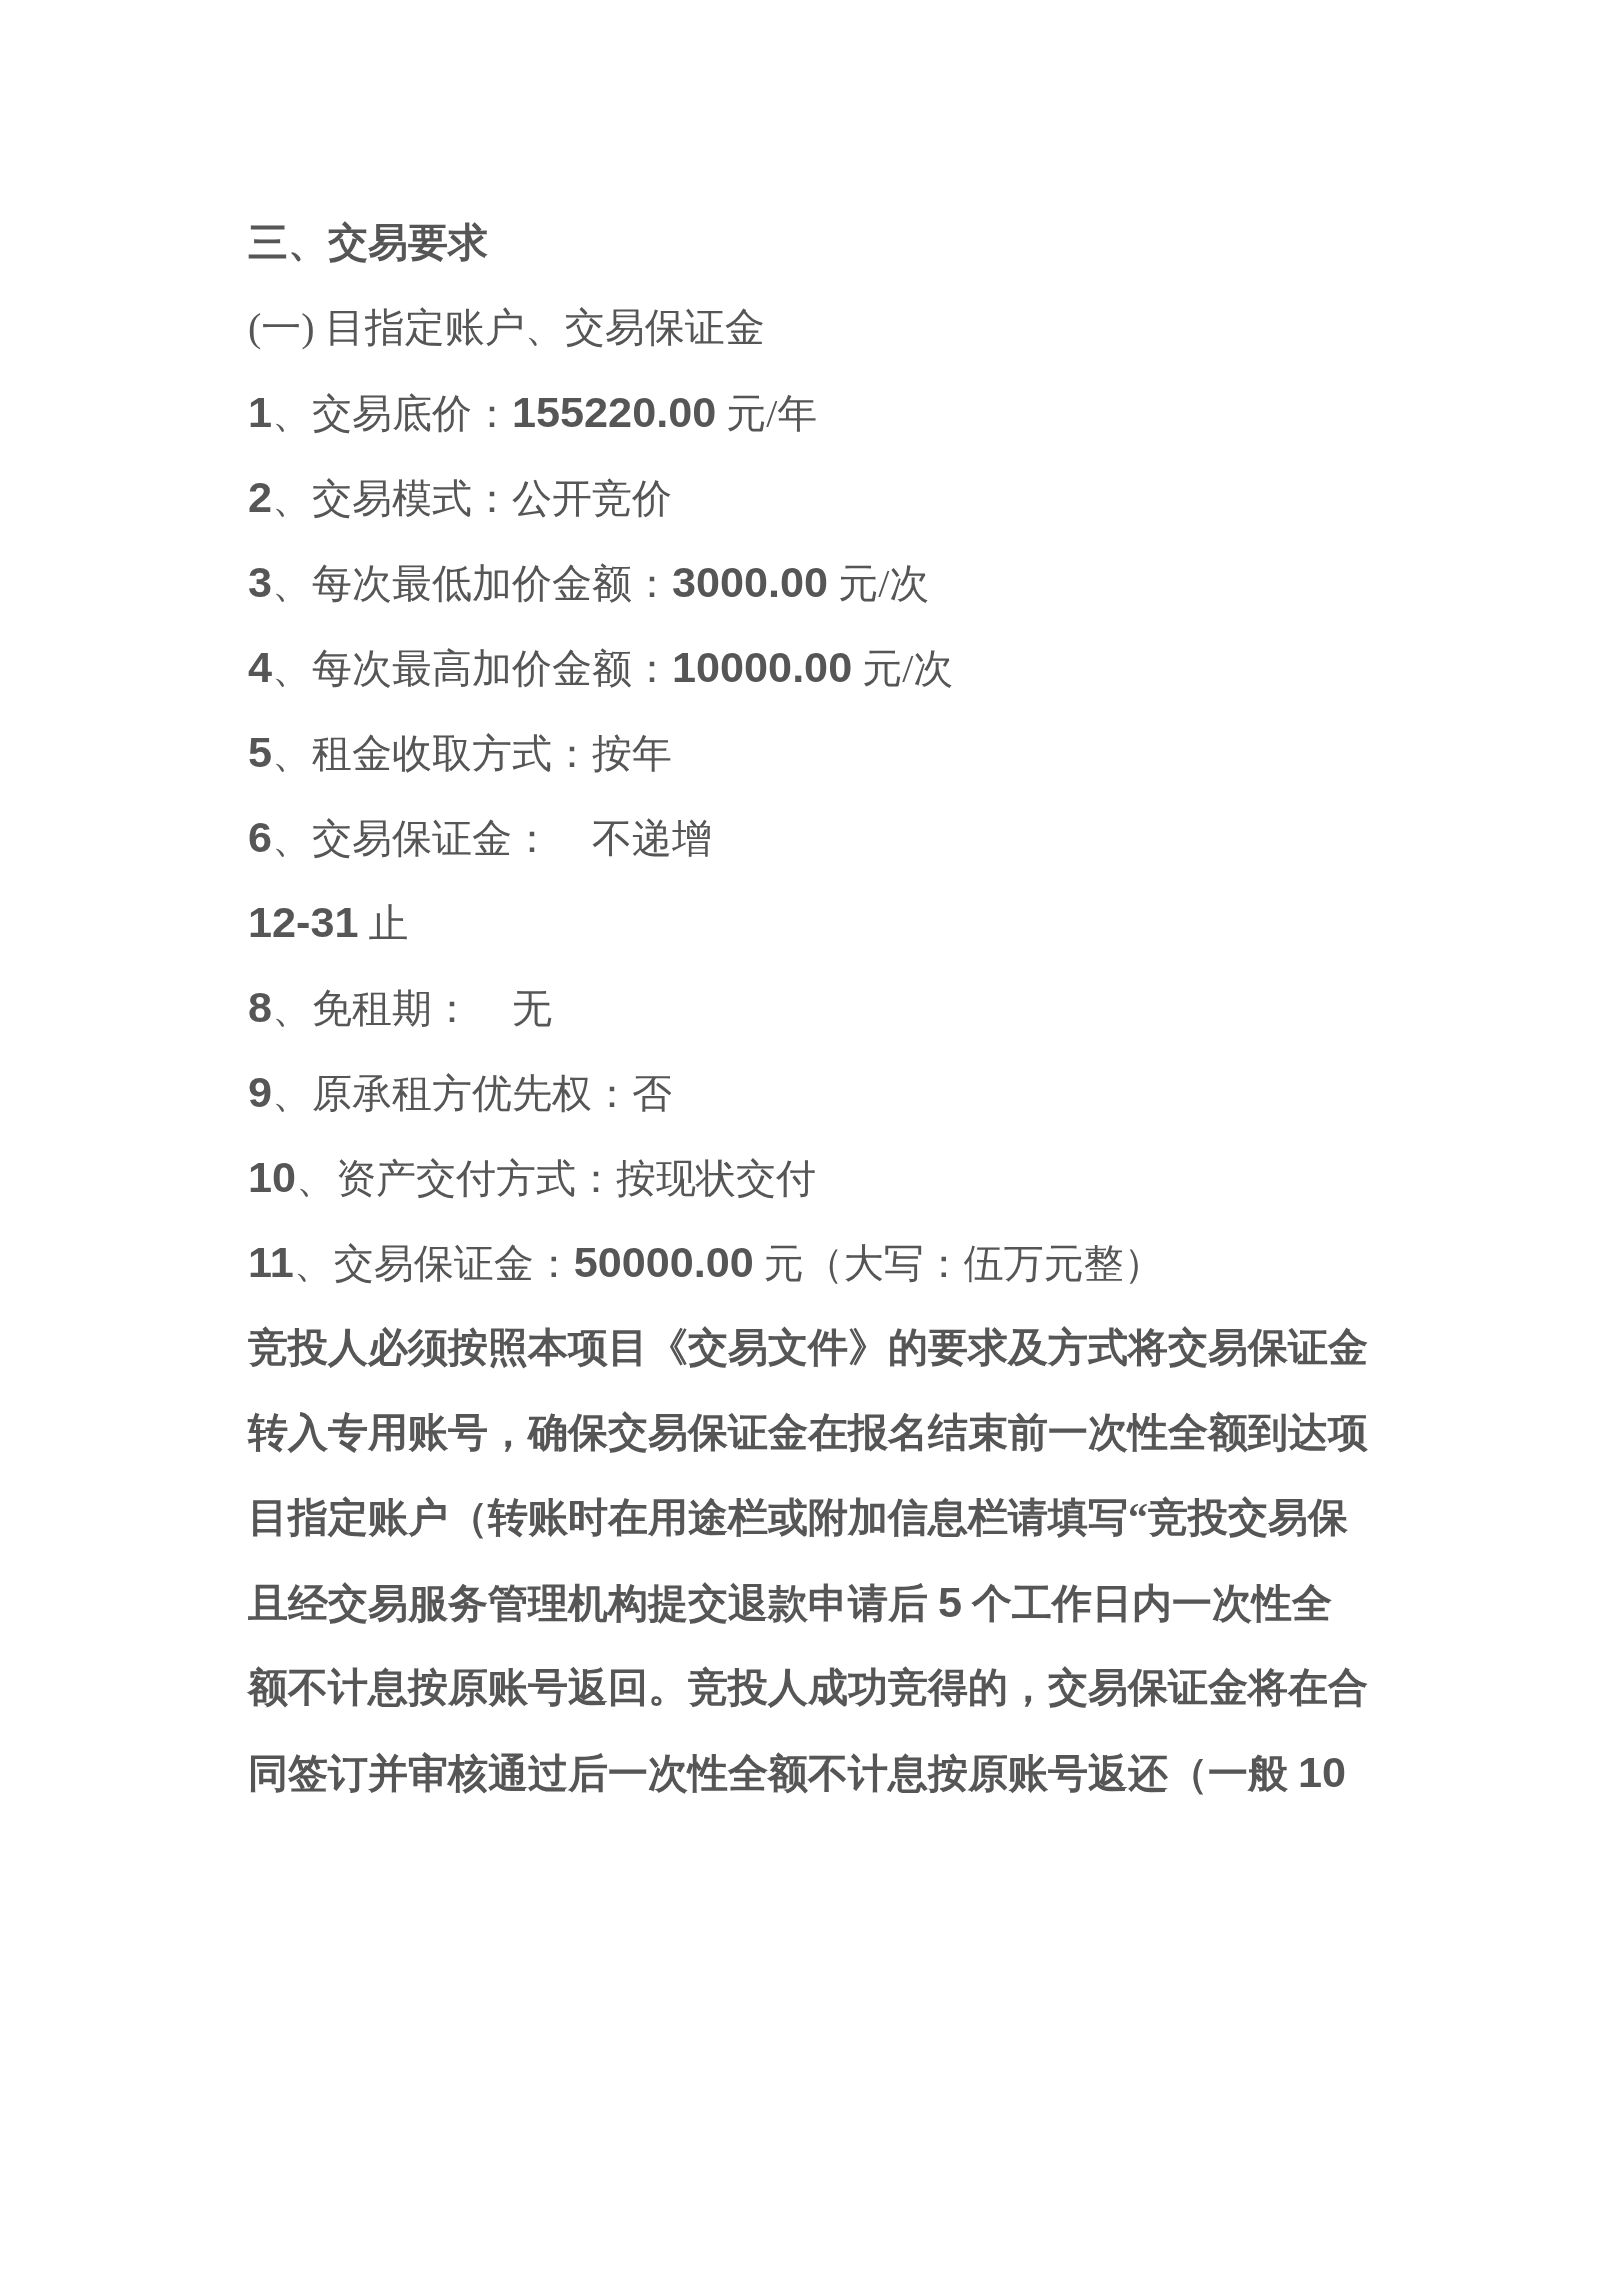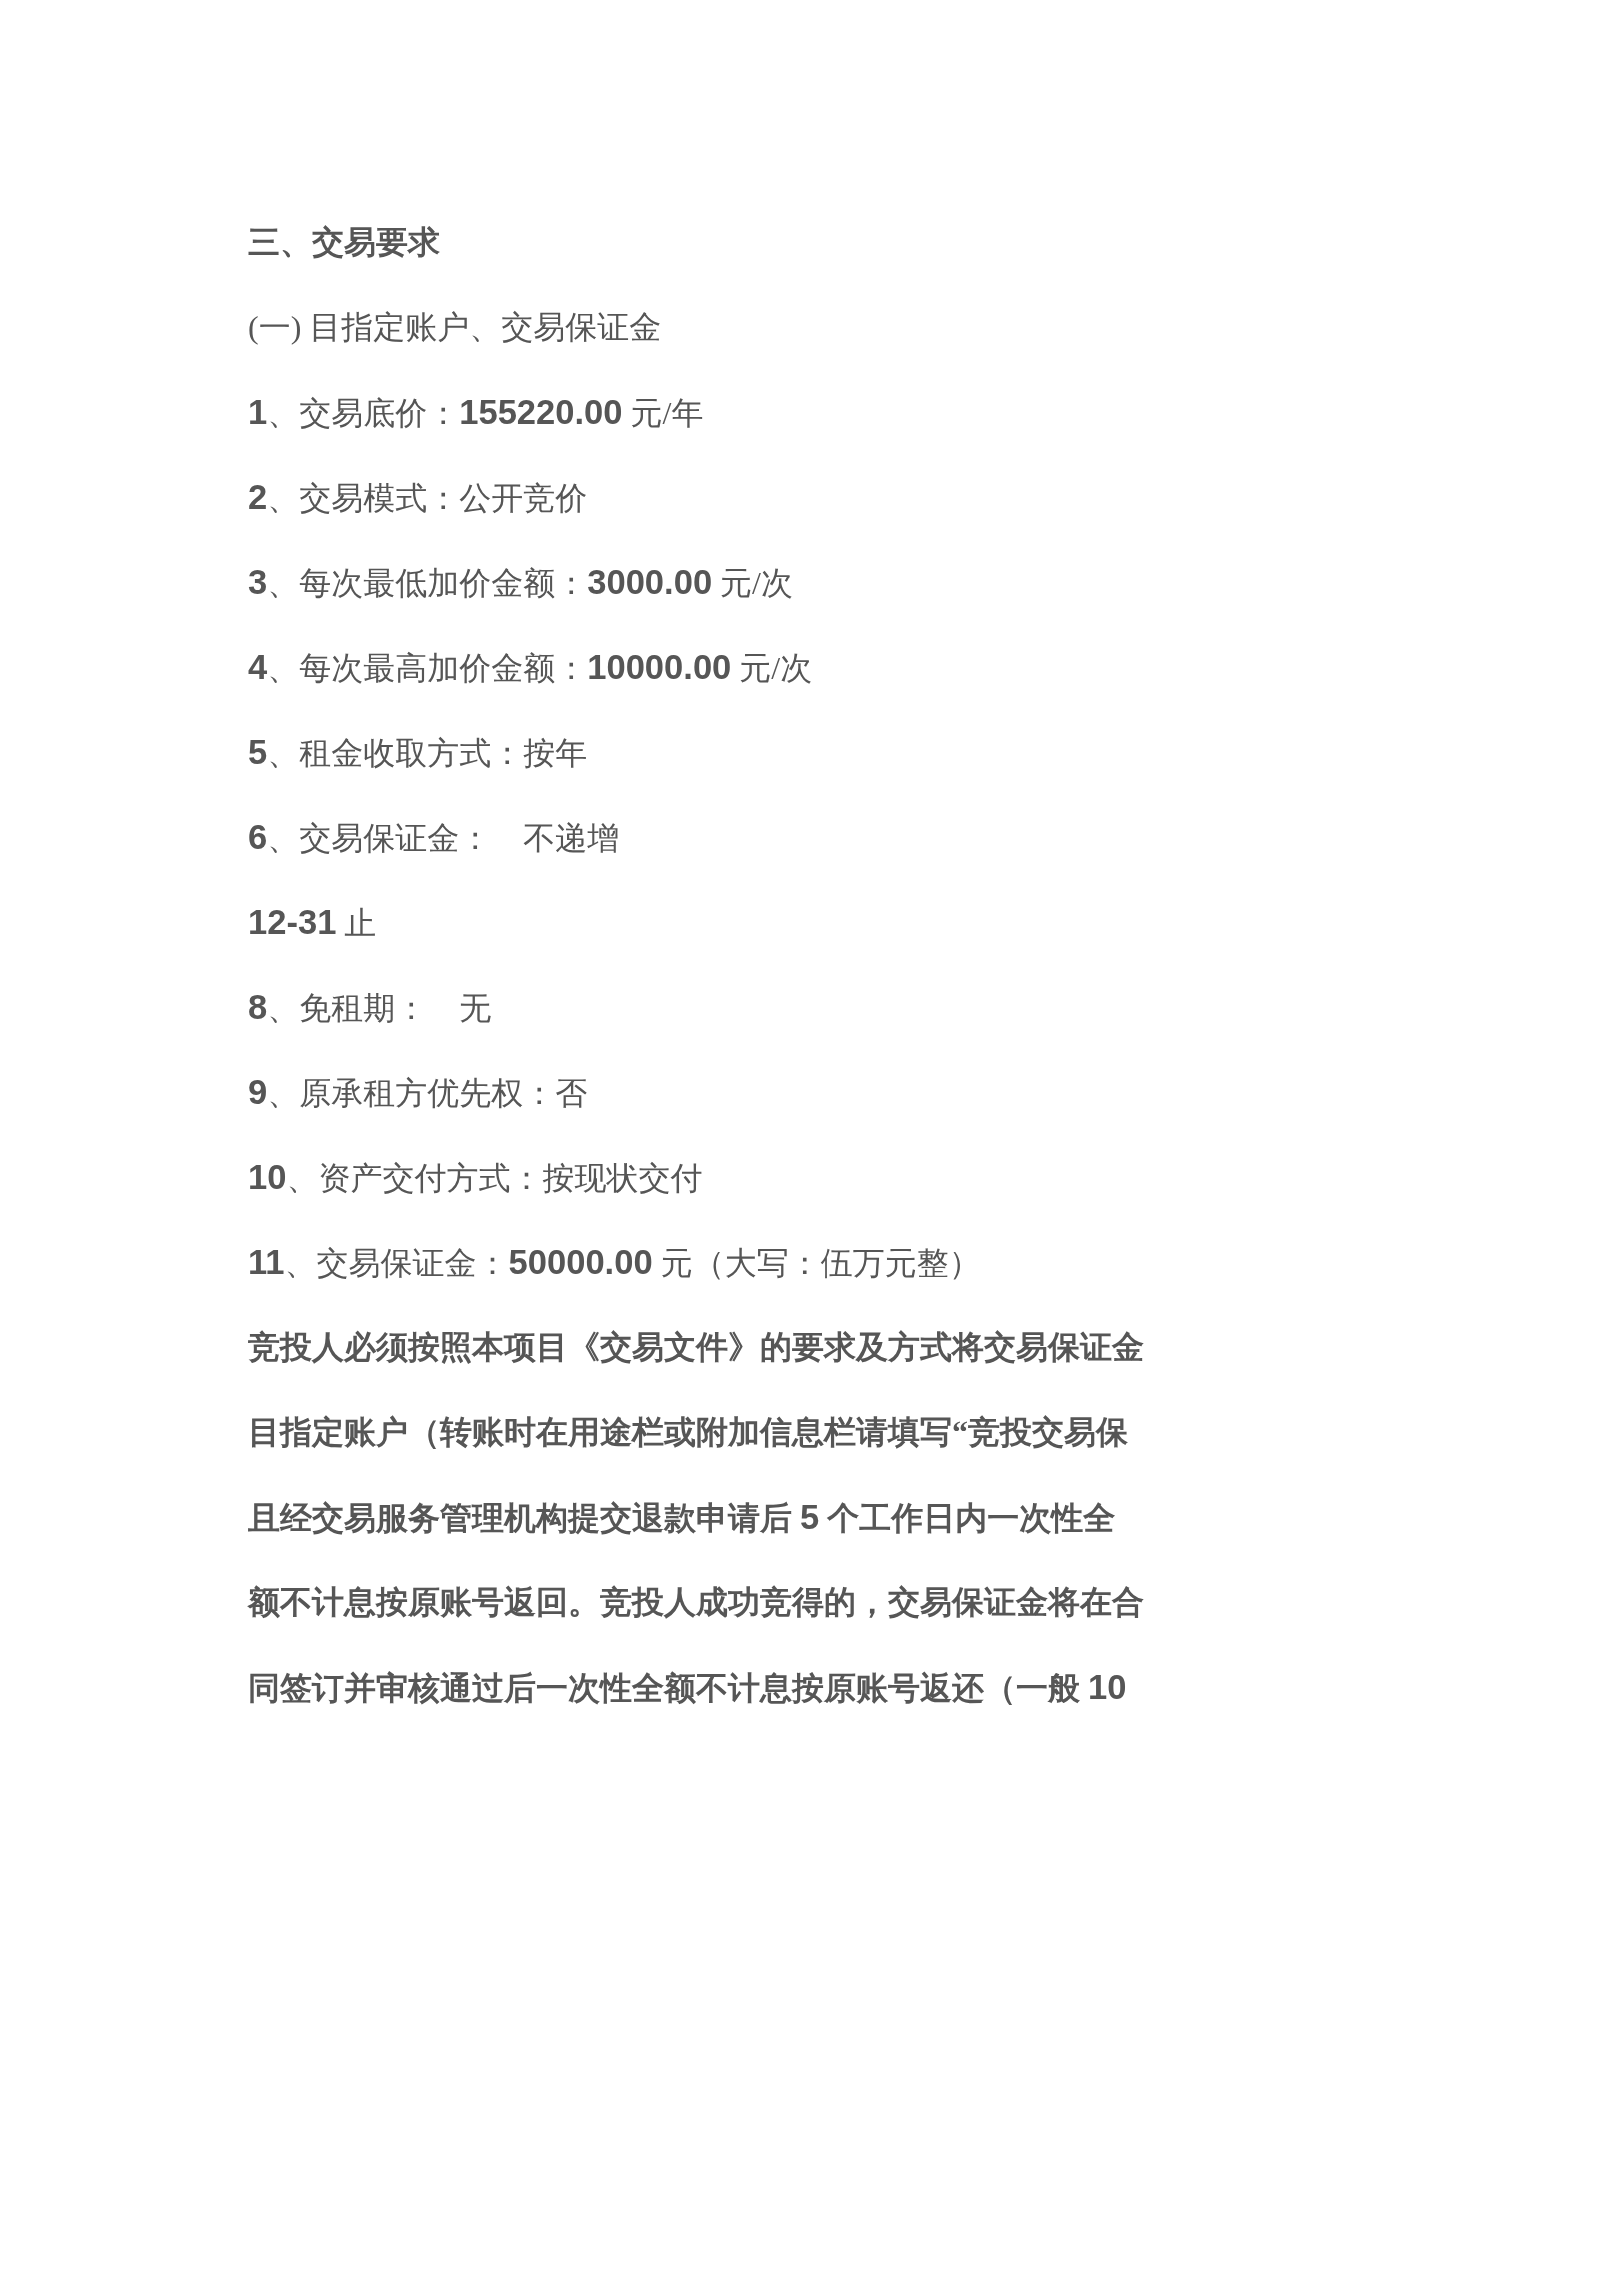--- a/index.html
+++ b/index.html
@@ -15,21 +15,21 @@
   }
   .doc {
     position: absolute;
     left: 248px;
     top: 200px;
     width: 1142px;
   }
   .line {
     height: 85px;
     line-height: 85px;
-    font-size: 32px;
+    font-size: 40px;
     font-family: "Liberation Serif", serif;
     color: var(--text-color, #565656);
     white-space: pre;
     font-weight: normal;
   }
   .line.heading,
   .line.bold {
     font-weight: bold;
   }
   .num {
@@ -50,18 +50,19 @@
     <div class="line normal"><span class="num">3</span><span class="cjk">、每次最低加价金额：</span><span class="num">3000.00</span><span class="cjk"> 元/次</span></div>
     <div class="line normal"><span class="num">4</span><span class="cjk">、每次最高加价金额：</span><span class="num">10000.00</span><span class="cjk"> 元/次</span></div>
     <div class="line normal"><span class="num">5</span><span class="cjk">、租金收取方式：按年</span></div>
     <div class="line normal"><span class="num">6</span><span class="cjk">、交易保证金：　不递增</span></div>
     <div class="line normal"><span class="num">12-31</span><span class="cjk"> 止</span></div>
     <div class="line normal"><span class="num">8</span><span class="cjk">、免租期：　无</span></div>
     <div class="line normal"><span class="num">9</span><span class="cjk">、原承租方优先权：否</span></div>
     <div class="line normal"><span class="num">10</span><span class="cjk">、资产交付方式：按现状交付</span></div>
     <div class="line normal"><span class="num">11</span><span class="cjk">、交易保证金：</span><span class="num">50000.00</span><span class="cjk"> 元（大写：伍万元整）</span></div>
     <div class="line bold"><span class="cjk">竞投人必须按照本项目《交易文件》的要求及方式将交易保证金</span></div>
+    <div class="line bold"><span class="cjk">转入专用账号，确保交易保证金在报名结束前一次性全额到达项</span></div>
     <div class="line bold"><span class="cjk">目指定账户（转账时在用途栏或附加信息栏请填写“竞投交易保</span></div>
     <div class="line bold"><span class="cjk">且经交易服务管理机构提交退款申请后 </span><span class="num">5</span><span class="cjk"> 个工作日内一次性全</span></div>
     <div class="line bold"><span class="cjk">额不计息按原账号返回。竞投人成功竞得的，交易保证金将在合</span></div>
     <div class="line bold"><span class="cjk">同签订并审核通过后一次性全额不计息按原账号返还（一般 </span><span class="num">10</span><span class="cjk"> </span></div>
   </div>
 
 
 </body></html>

